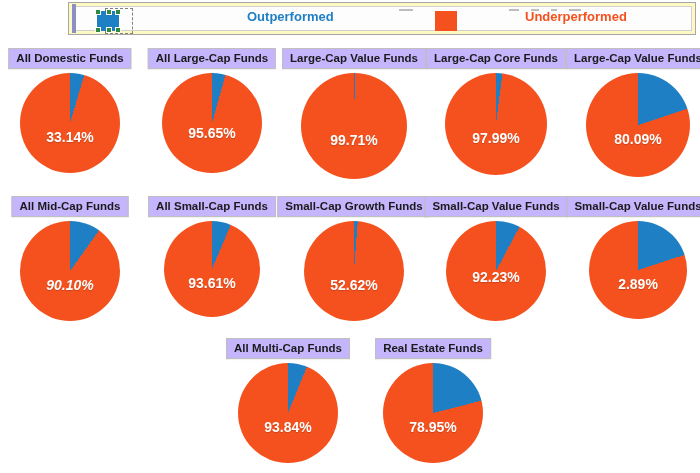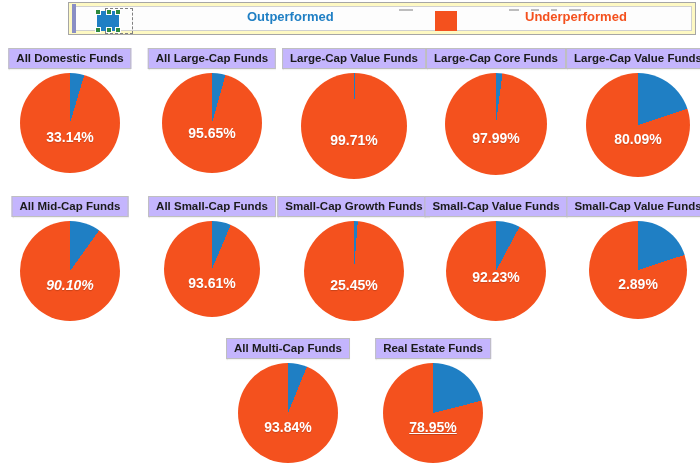--- a/index.html
+++ b/index.html
@@ -191,21 +191,21 @@
         <div class="cell-label">All Small-Cap Funds</div>
         <div class="pie-wrap" style="width: 96px; height: 96px;">
           <div class="pie" style="width: 96px; height: 96px; background: conic-gradient(rgb(31, 127, 196) 0deg, rgb(31, 127, 196) 23.004deg, rgb(244, 81, 30) 23.004deg, rgb(244, 81, 30) 360deg);"></div>
           <div class="pct" style="top: 54px;">93.61%</div>
         </div>
       </div>
       <div class="cell" style="left: 284px; width: 140px;">
         <div class="cell-label">Small-Cap Growth Funds</div>
         <div class="pie-wrap" style="width: 100px; height: 100px;">
           <div class="pie" style="width: 100px; height: 100px; background: conic-gradient(rgb(31, 127, 196) 0deg, rgb(31, 127, 196) 4.32deg, rgb(244, 81, 30) 4.32deg, rgb(244, 81, 30) 360deg);"></div>
-          <div class="pct" style="top: 56px;">25.45%</div>
+          <div class="pct" style="top: 56px;">52.62%</div>
         </div>
       </div>
       <div class="cell" style="left: 426px; width: 140px;">
         <div class="cell-label">Small-Cap Value Funds</div>
         <div class="pie-wrap" style="width: 100px; height: 100px;">
           <div class="pie" style="width: 100px; height: 100px; background: conic-gradient(rgb(31, 127, 196) 0deg, rgb(31, 127, 196) 27.972deg, rgb(244, 81, 30) 27.972deg, rgb(244, 81, 30) 360deg);"></div>
           <div class="pct" style="top: 48px;">92.23%</div>
         </div>
       </div>
       <div class="cell" style="left: 568px; width: 140px;">
@@ -221,18 +221,18 @@
         <div class="cell-label">All Multi-Cap Funds</div>
         <div class="pie-wrap" style="width: 100px; height: 100px;">
           <div class="pie" style="width: 100px; height: 100px; background: conic-gradient(rgb(31, 127, 196) 0deg, rgb(31, 127, 196) 22.176deg, rgb(244, 81, 30) 22.176deg, rgb(244, 81, 30) 360deg);"></div>
           <div class="pct" style="top: 56px;">93.84%</div>
         </div>
       </div>
       <div class="cell" style="left: 363px; width: 140px;">
         <div class="cell-label">Real Estate Funds</div>
         <div class="pie-wrap" style="width: 100px; height: 100px;">
           <div class="pie" style="width: 100px; height: 100px; background: conic-gradient(rgb(31, 127, 196) 0deg, rgb(31, 127, 196) 75.78deg, rgb(244, 81, 30) 75.78deg, rgb(244, 81, 30) 360deg);"></div>
-          <div class="pct" style="top: 56px; text-decoration: underline;">78.95%</div>
+          <div class="pct" style="top: 56px;">78.95%</div>
         </div>
       </div>
     </div>
 
 </div>
 
 </body></html>

